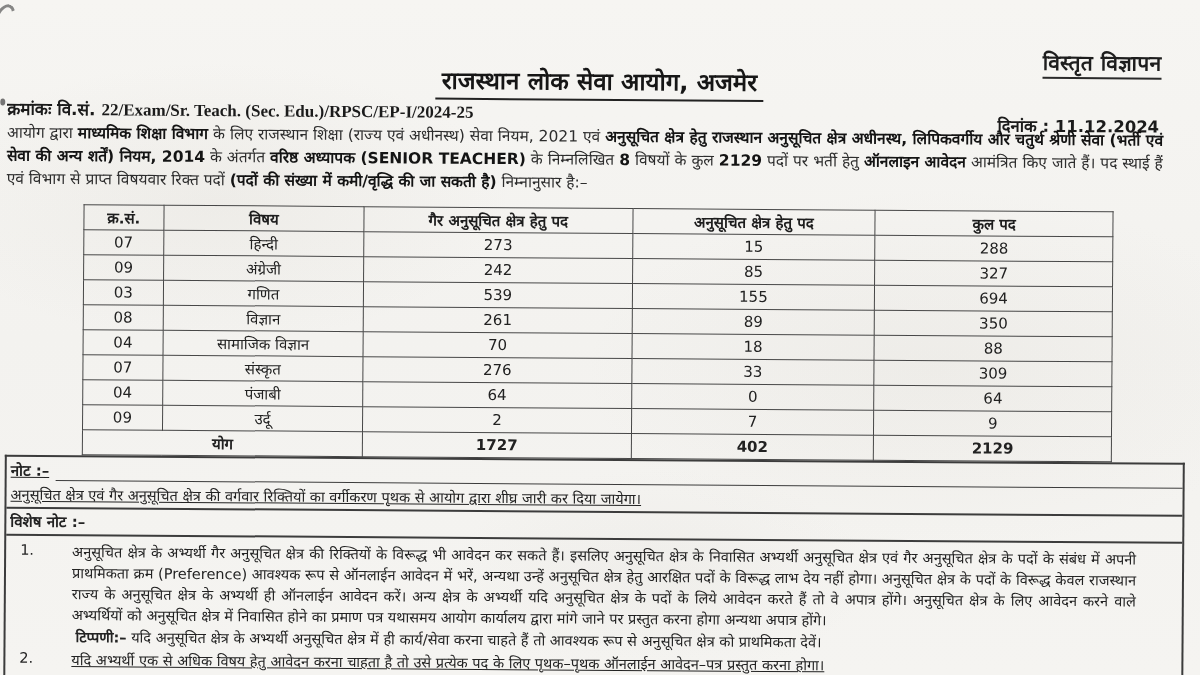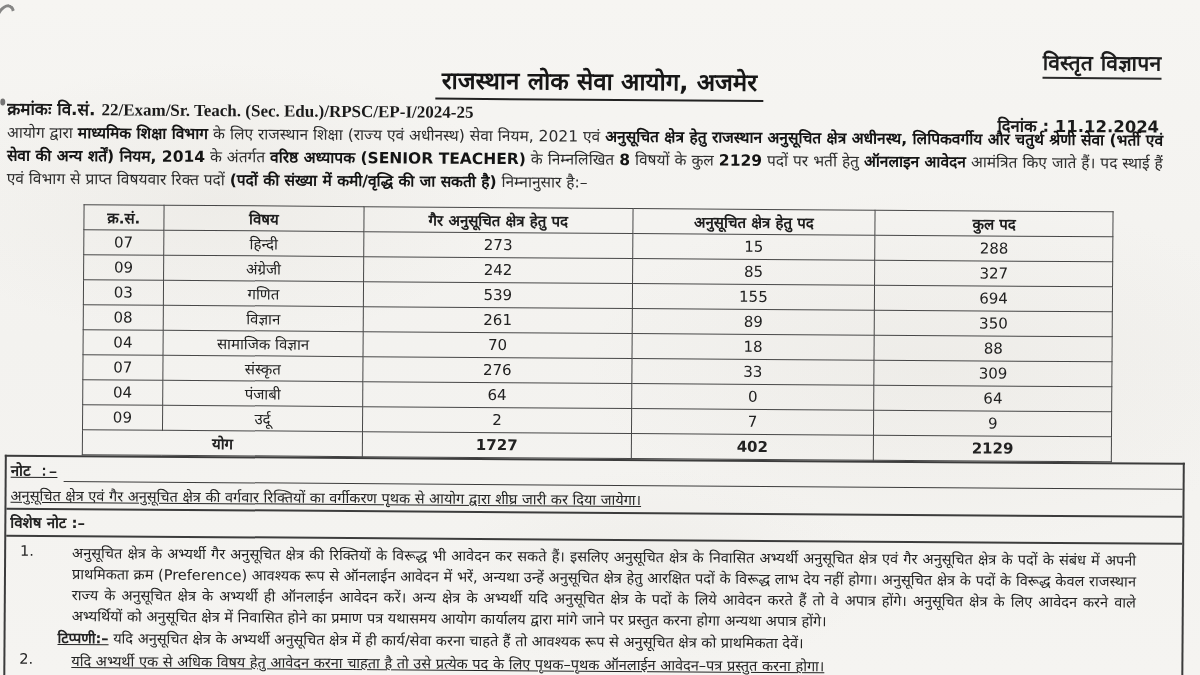--- a/index.html
+++ b/index.html
@@ -47,32 +47,32 @@
   table.vac thead th{font-weight:600;color:#1d1d1d;}
   table.vac .c0{width:73px;} table.vac .c1{width:200px;} table.vac .c2{width:272px;}
   table.vac .c3{width:245px;} table.vac .c4{width:240px;}
   table.vac tr.total td{font-weight:600;}
 
   
   .notes-box{position:absolute;top:455px;left:8px;width:1176px;height:260px;
              border:2px solid #3c3c3c;border-bottom:none;background:transparent;
              font-size:14.5px;color:#232323;}
   .note-row-a{display:flex;align-items:flex-end;padding:3px 0 0 4px;}
-  .note-row-a .lbl{font-weight:bold;font-size:15px;text-decoration:underline;white-space:nowrap;padding-bottom:1px;font-family:Liberation Mono, monospace;}
+  .note-row-a .lbl{font-weight:bold;font-size:15px;text-decoration:underline;white-space:nowrap;padding-bottom:1px;}
   .note-row-a .fill{flex:1;border-bottom:1.5px solid #3c3c3c;height:16px;margin-left:6px;}
   .note-row-b{padding:3px 6px 3px 4px;border-bottom:2px solid #3c3c3c;font-weight:500;}
   .note-row-b span{text-decoration:underline;}
   .note-row-c{padding:2px 6px 3px 4px;border-bottom:2px solid #3c3c3c;font-weight:bold;font-size:15px;}
   .items{padding:6px 0 0 0;}
   .item{display:flex;margin-bottom:1px;}
   .item .num{width:52px;flex:0 0 52px;text-align:left;padding-left:14px;font-weight:500;}
   .item .txt{flex:1;text-align:justify;padding-right:46px;line-height:21px;font-weight:500;}
   .item .txt.u{text-decoration:underline;}
   .remark{margin:1px 46px 2px 52px;text-align:justify;line-height:21px;font-weight:500;}
-  .remark .rl{text-decoration:underline;font-weight:bold;}
+  .remark .rl{font-weight:bold;margin-left:18px;}
 </style>
 </head>
 <body>
 
 <div class="paper"></div>
 
 <div class="sheet">
   <div class="blot1"></div>
   <div class="blot2"></div>
 

